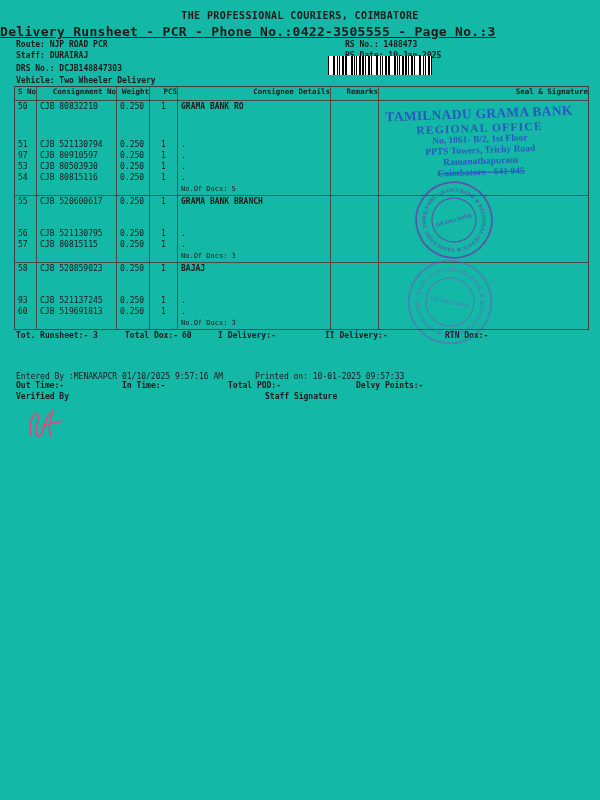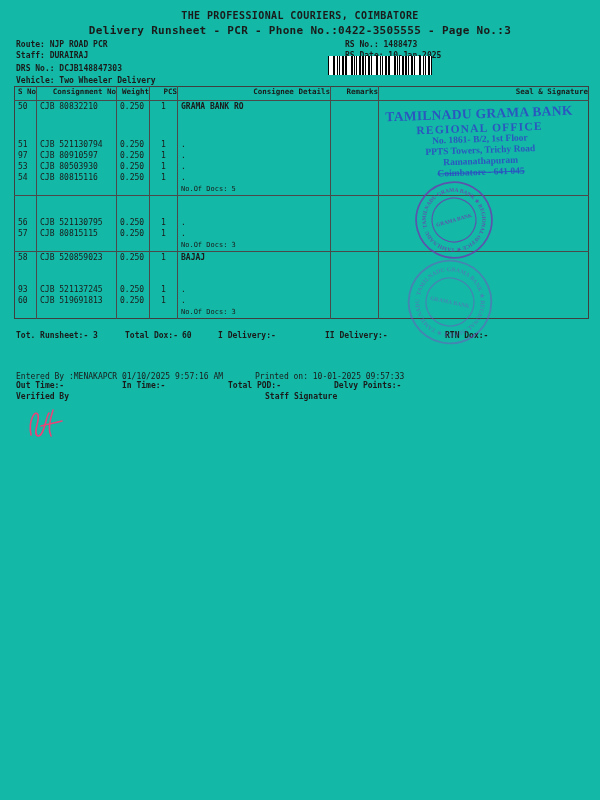--- a/index.html
+++ b/index.html
@@ -3,21 +3,21 @@
 <meta charset="utf-8">
 <style>
   html,body { margin:0; padding:0; background:#e9e9e9; }
   .page {
     position:relative; width:600px; height:800px; margin:0 auto;
     background:#14b8a6; overflow:hidden;
     font-family:"DejaVu Sans Mono", monospace; color:#1a1a1a;
   }
   .abs { position:absolute; white-space:nowrap; }
   .title    { top:10px; left:0; width:600px; text-align:center; font-weight:bold; font-size:10px; letter-spacing:.4px; }
-  .subtitle { top:24px; left:0; width:600px; text-align:center; font-weight:bold; font-size:11px;  letter-spacing:.3px; }
+  .subtitle { top:24px; left:0; width:492px; text-align:center; font-weight:bold; font-size:13px;  letter-spacing:.3px;text-decoration:underline; }
   .info { font-size:8px; font-weight:bold; }
   .i-route   { top:40px; left:16px; }
   .i-rsno    { top:40px; left:345px; }
   .i-staff   { top:51px; left:16px; }
   .i-rsdate  { top:51px; left:345px; }
   .i-drs     { top:64px; left:16px; }
   .i-vehicle { top:76px; left:16px;text-align:right; }
   .barcode {
     top:56px; left:328px; width:104px; height:19px;
     background:repeating-linear-gradient(90deg,
@@ -60,21 +60,21 @@
 
   .round-stamp { position:absolute; pointer-events:none; }
   .rs-1 { left:410px; top:176px; transform:rotate(-16deg); opacity:.8; }
   .rs-2 { left:402px; top:254px; transform:rotate(12deg); opacity:.48; }
 
   .foot { font-size:8px; font-weight:bold; }
   .f1 { top:331px; } .f2 { top:352px;margin-top:29px; }
   .f3 { top:372px; font-weight:normal; } .f4 { top:392px; }
   .fx16  { left:16px; }  .fx125 { left:125px; } .fx182 { left:182px; }
   .fx218 { left:218px; } .fx325 { left:325px; } .fx445 { left:445px; }
-  .fx122 { left:122px; } .fx228 { left:228px; } .fx338 { left:334px; }
+  .fx122 { left:122px; } .fx228 { left:228px; } .fx338 { left:356px; }
   .fx255 { left:255px; } .fx265 { left:265px; }
 
   .red-mark { position:absolute; left:24px; top:404px; pointer-events:none; }
 </style>
 </head>
 <body>
 
 <div class="page">
 
   <div class="abs title">THE PROFESSIONAL COURIERS, COIMBATORE</div>
@@ -167,20 +167,29 @@
       <tr class="docs group-end">
         <td></td>
           <td></td>
           <td></td>
           <td></td>
         <td class="docs-cell">No.Of Docs: 5</td>
         <td></td>
           <td></td>
       </tr>
 
+      <tr class="data">
+        <td>55</td>
+        <td>CJB 520600617</td>
+        <td>0.250</td>
+        <td class="c-pcs">1</td>
+        <td class="bold">GRAMA BANK BRANCH</td>
+        <td></td>
+        <td></td>
+      </tr>
       <tr class="sp-md">
         <td></td>
           <td></td>
           <td></td>
           <td></td>
           <td></td>
           <td></td>
           <td></td>
       </tr>
       <tr class="data">

